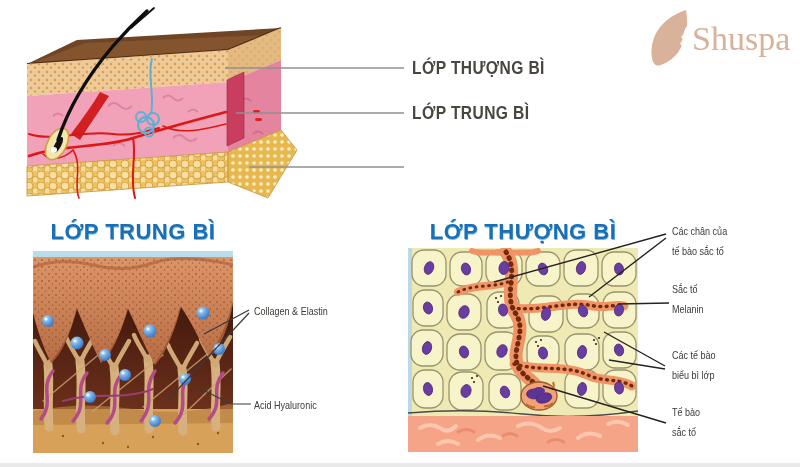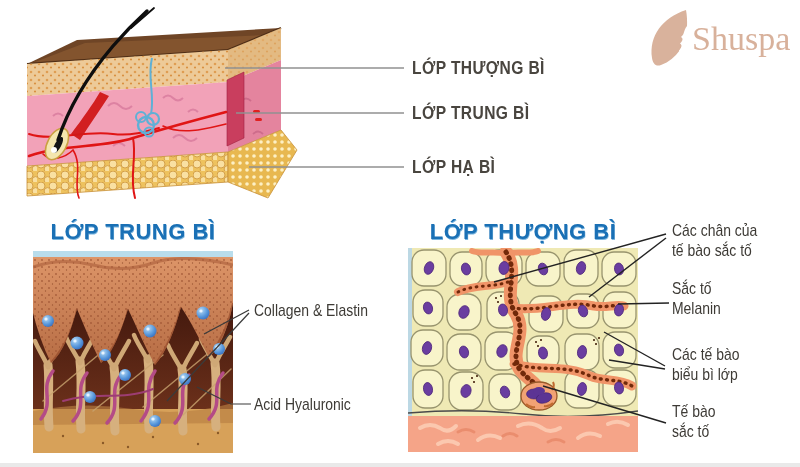--- a/index.html
+++ b/index.html
@@ -8,21 +8,21 @@
     position:relative; width:800px; height:463px; background:#ffffff;
     overflow:hidden; font-family:"Liberation Sans", sans-serif;
   }
   .abs { position:absolute; }
   .cond { display:inline-block; transform:scaleX(0.82); transform-origin:0 50%; white-space:nowrap; }
   .toplabel {
     position:absolute; left:412px; color:#49453f; font-size:19px; font-weight:600;
     letter-spacing:0.5px; line-height:20px;
   }
   .calloutlabel {
-    position:absolute; color:#3d3a35; font-size:17px; font-weight:500; line-height:20px;
+    position:absolute; color:#3d3a35; font-size:11px; font-weight:500; line-height:20px;
   }
   .heading {
     position:absolute; top:219px; text-align:center; color:#1a70b5;
     font-size:22px; font-weight:800; letter-spacing:0.5px;
     text-shadow:0.5px 0.5px 0 #7ab4dd;
   }
   .brand-text {
     position:absolute; left:692px; top:20px; color:#d8b19b;
     font-family:"Liberation Serif", serif; font-size:34px; font-weight:400;
   }
@@ -116,21 +116,20 @@
   </svg>
 
   <svg class="abs" style="left:646px;top:8px" width="46" height="60" viewBox="0 0 46 60">
     <path d="M40,2 C16,10 3,28 6,50 C7,56 10,59 15,57 C31,51 40,37 41,19 C41.3,13 41,7 40,2 Z" fill="#d9b29c"></path>
     <path d="M41,18 C37,23 39,26 35,29 C38,31 36,33.5 34,35.5 C37,37.5 35,40.5 33,42.5 C36,45.5 36.5,50 32,54.5 L42,57 C45,44 45,29 41,18 Z" fill="#ffffff"></path>
   </svg>
   <div class="brand-text">Shuspa</div>
 
   <div class="toplabel" style="top:58px"><span class="cond">LỚP THƯỢNG BÌ</span></div>
   <div class="toplabel" style="top:103px"><span class="cond">LỚP TRUNG BÌ</span></div>
-  <div class="toplabel" style="top:157px"><span class="cond">LỚP HẠ BÌ</span></div>
 
   <div class="heading" style="left:33px;width:200px">LỚP TRUNG BÌ</div>
   <div class="heading" style="left:408px;width:230px">LỚP THƯỢNG BÌ</div>
 
   <svg class="abs" style="left:33px;top:251px" width="200" height="202" viewBox="0 0 200 202">
     <defs>
       <linearGradient id="bgGrad" x1="0" y1="0" x2="0" y2="1">
         <stop offset="0" stop-color="#38120a"></stop>
           <stop offset="1" stop-color="#7c3a20"></stop>
       </linearGradient>

